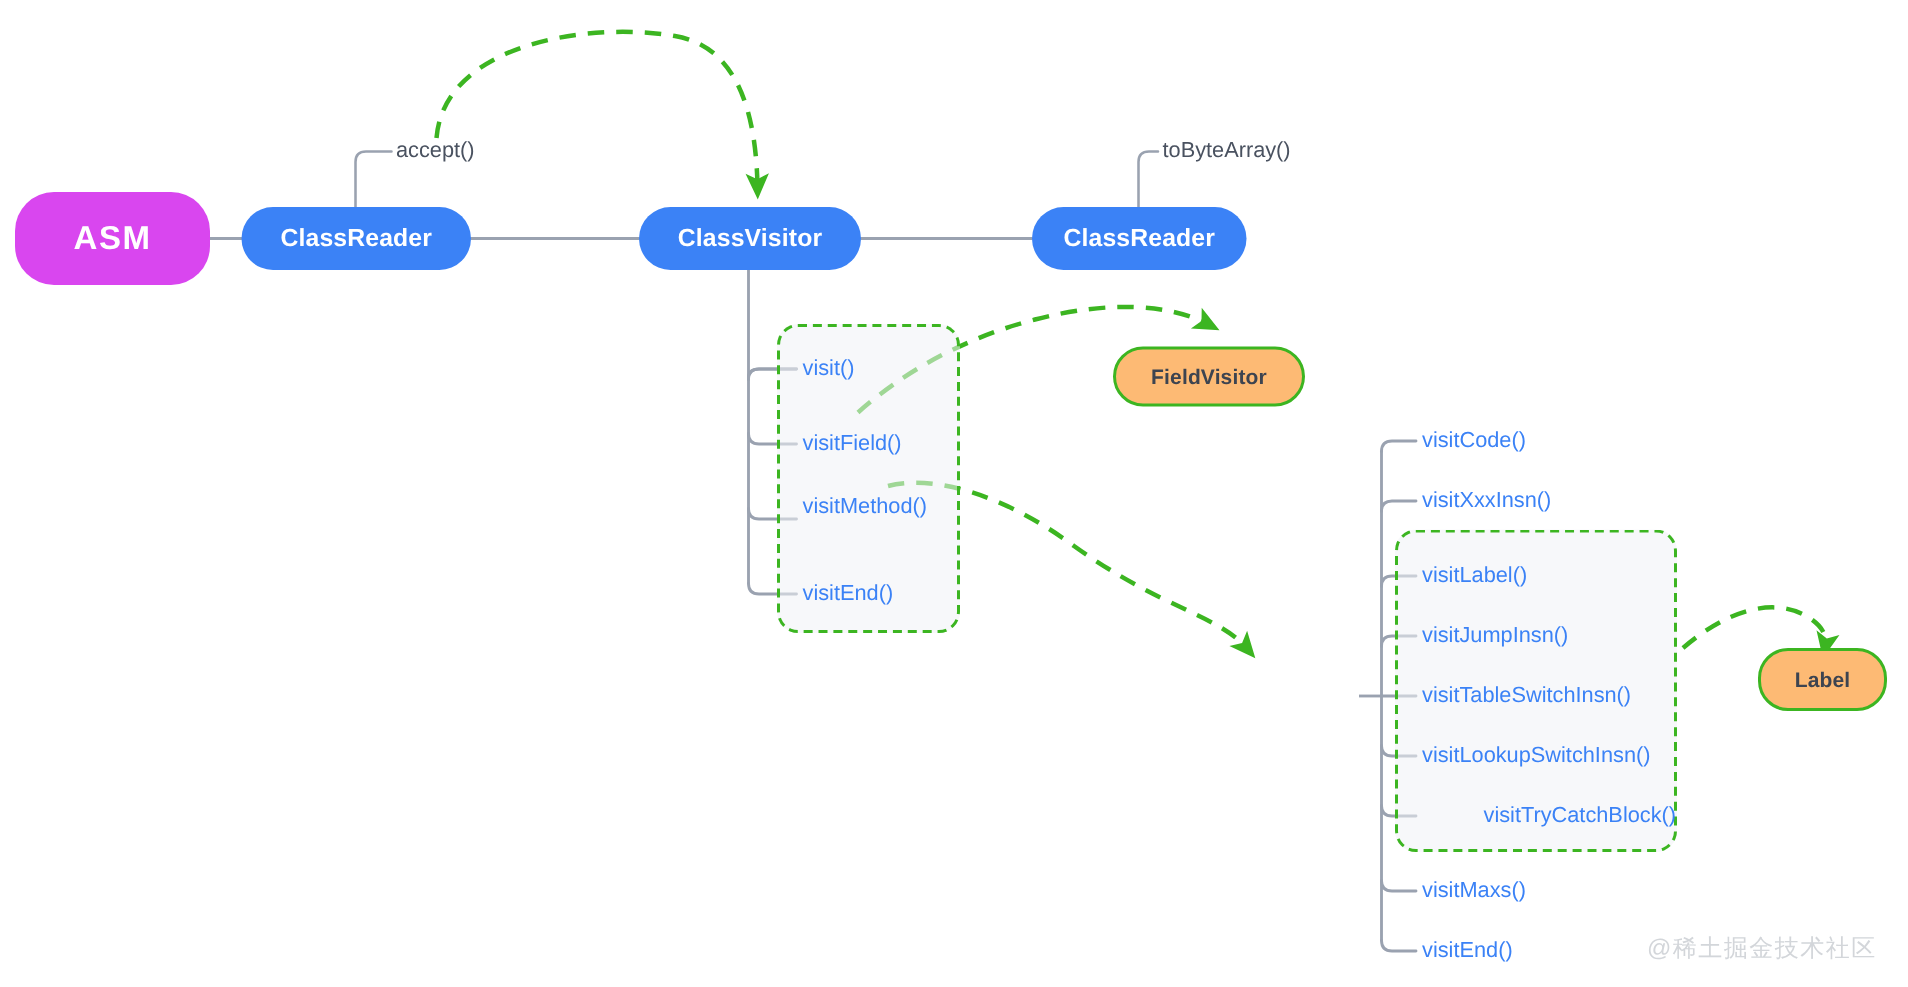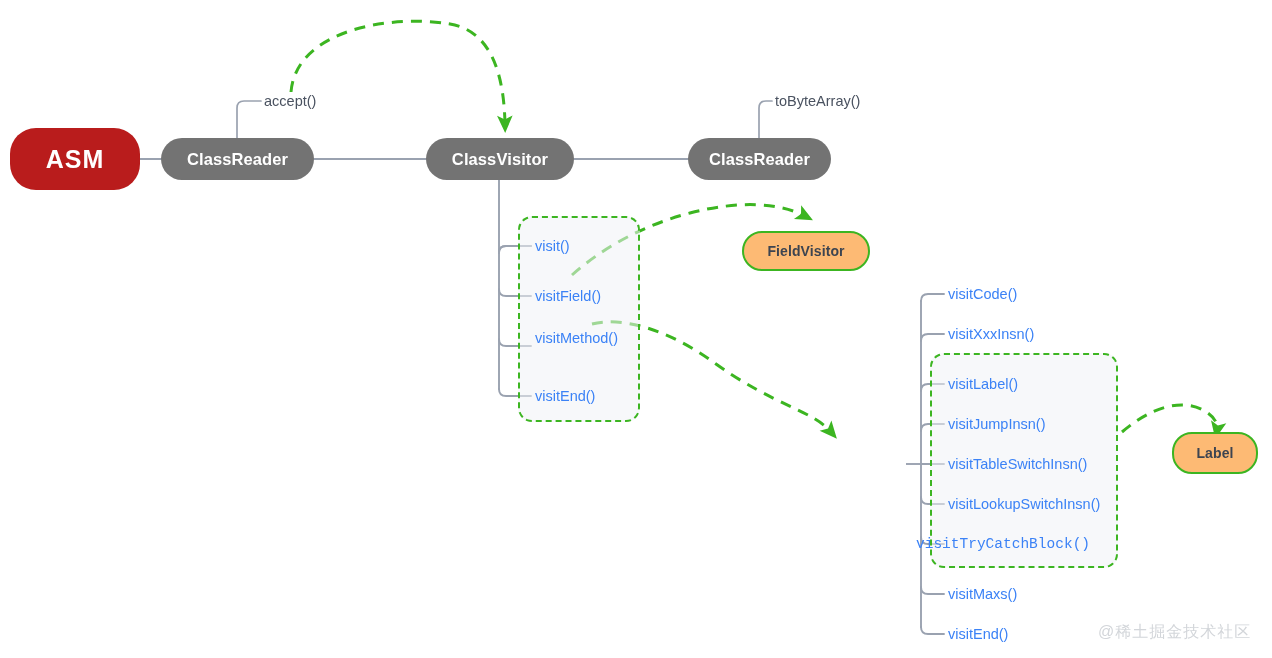--- a/index.html
+++ b/index.html
@@ -30,29 +30,29 @@
   .node {
     position: absolute;
     display: flex;
     align-items: center;
     justify-content: center;
     box-sizing: border-box;
     white-space: nowrap;
     letter-spacing: 0.1px;
   }
   .node-root {
-    background: #b91c1c;
+    background: #d946ef;
     color: #ffffff;
     font-weight: bold;
-    font-size: 25px;
+    font-size: 22px;
     border-radius: 26px;
     letter-spacing: 1px;
   }
   .node-gray {
-    background: #737373;
+    background: #3b82f6;
     color: #ffffff;
     font-weight: bold;
     font-size: 16.5px;
     border-radius: 21px;
   }
   .node-outline {
     background: #fdba74;
     color: #3d4450;
     font-weight: bold;
     font-size: 14px;
@@ -179,19 +179,19 @@
   <div class="leaf-label" style="left:535px; top:296px;">visitField()</div>
   <div class="leaf-label" style="left:535px; top:338px;">visitMethod()</div>
   <div class="leaf-label" style="left:535px; top:396px;">visitEnd()</div>
 
   <div class="leaf-label" style="left:948px; top:294px;">visitCode()</div>
   <div class="leaf-label" style="left:948px; top:334px;">visitXxxInsn()</div>
   <div class="leaf-label" style="left:948px; top:384px;">visitLabel()</div>
   <div class="leaf-label" style="left:948px; top:424px;">visitJumpInsn()</div>
   <div class="leaf-label" style="left:948px; top:464px;">visitTableSwitchInsn()</div>
   <div class="leaf-label" style="left:948px; top:504px;">visitLookupSwitchInsn()</div>
-  <div class="leaf-label" style="left:916px; top:544px;font-family:Liberation Mono, monospace;">visitTryCatchBlock()</div>
+  <div class="leaf-label" style="left:989px; top:544px;">visitTryCatchBlock()</div>
   <div class="leaf-label" style="left:948px; top:594px;">visitMaxs()</div>
   <div class="leaf-label" style="left:948px; top:634px;">visitEnd()</div>
 
   <div class="watermark" style="left:1098px; top:622px;">@稀土掘金技术社区</div>
 
 </div>
 
 </body></html>

